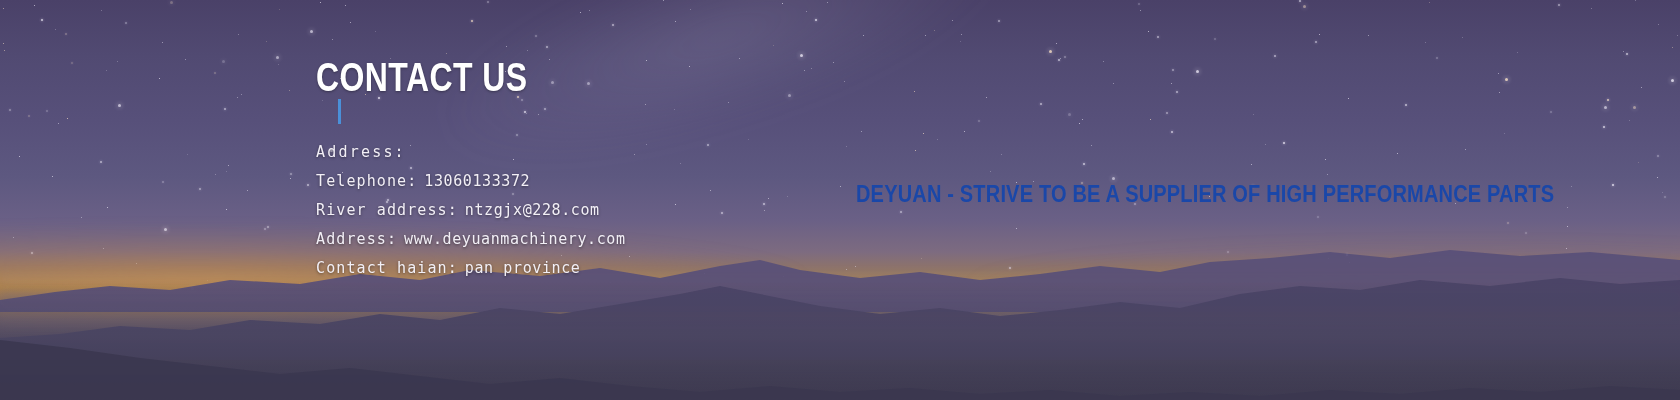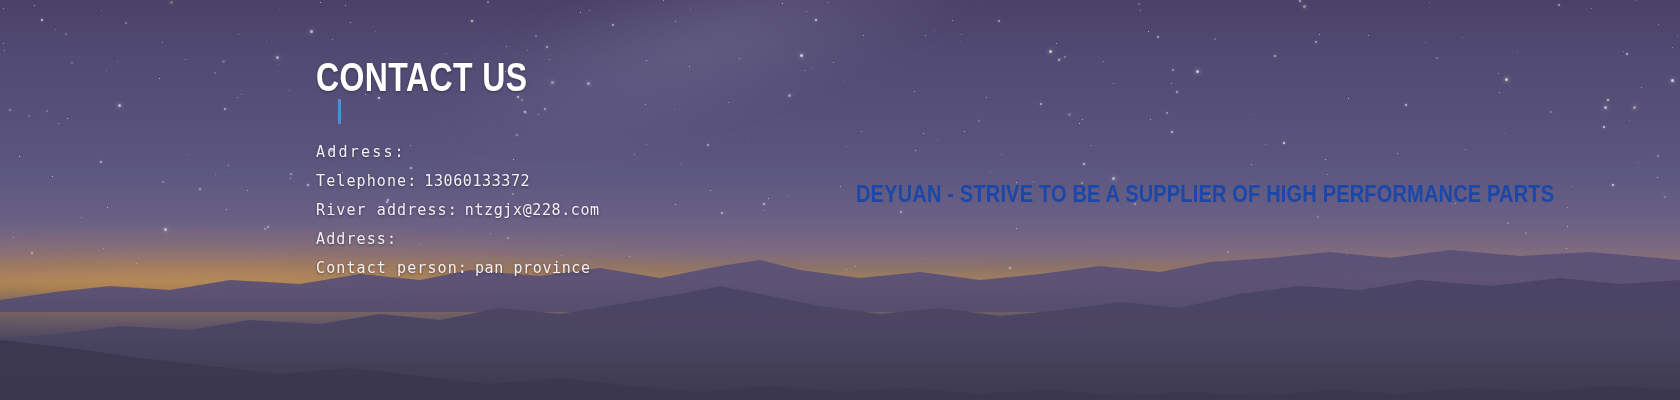--- a/index.html
+++ b/index.html
@@ -508,24 +508,25 @@
       </div>
 
 
       <div class="row">
         <span class="label">River address:</span>
         <span class="value">ntzgjx@228.com</span>
       </div>
 
       <div class="row">
         <span class="label">Address:</span>
+        <span class="value">www.deyuanmachinery.com</span>
       </div>
 
       <div class="row">
-        <span class="label">Contact person:</span>
+        <span class="label">Contact haian:</span>
         <span class="value">pan province</span>
       </div>
 
     </div>
 
     <div class="slogan">DEYUAN - STRIVE TO BE A SUPPLIER OF HIGH PERFORMANCE PARTS</div>
 
   </div>
 </div>
 

